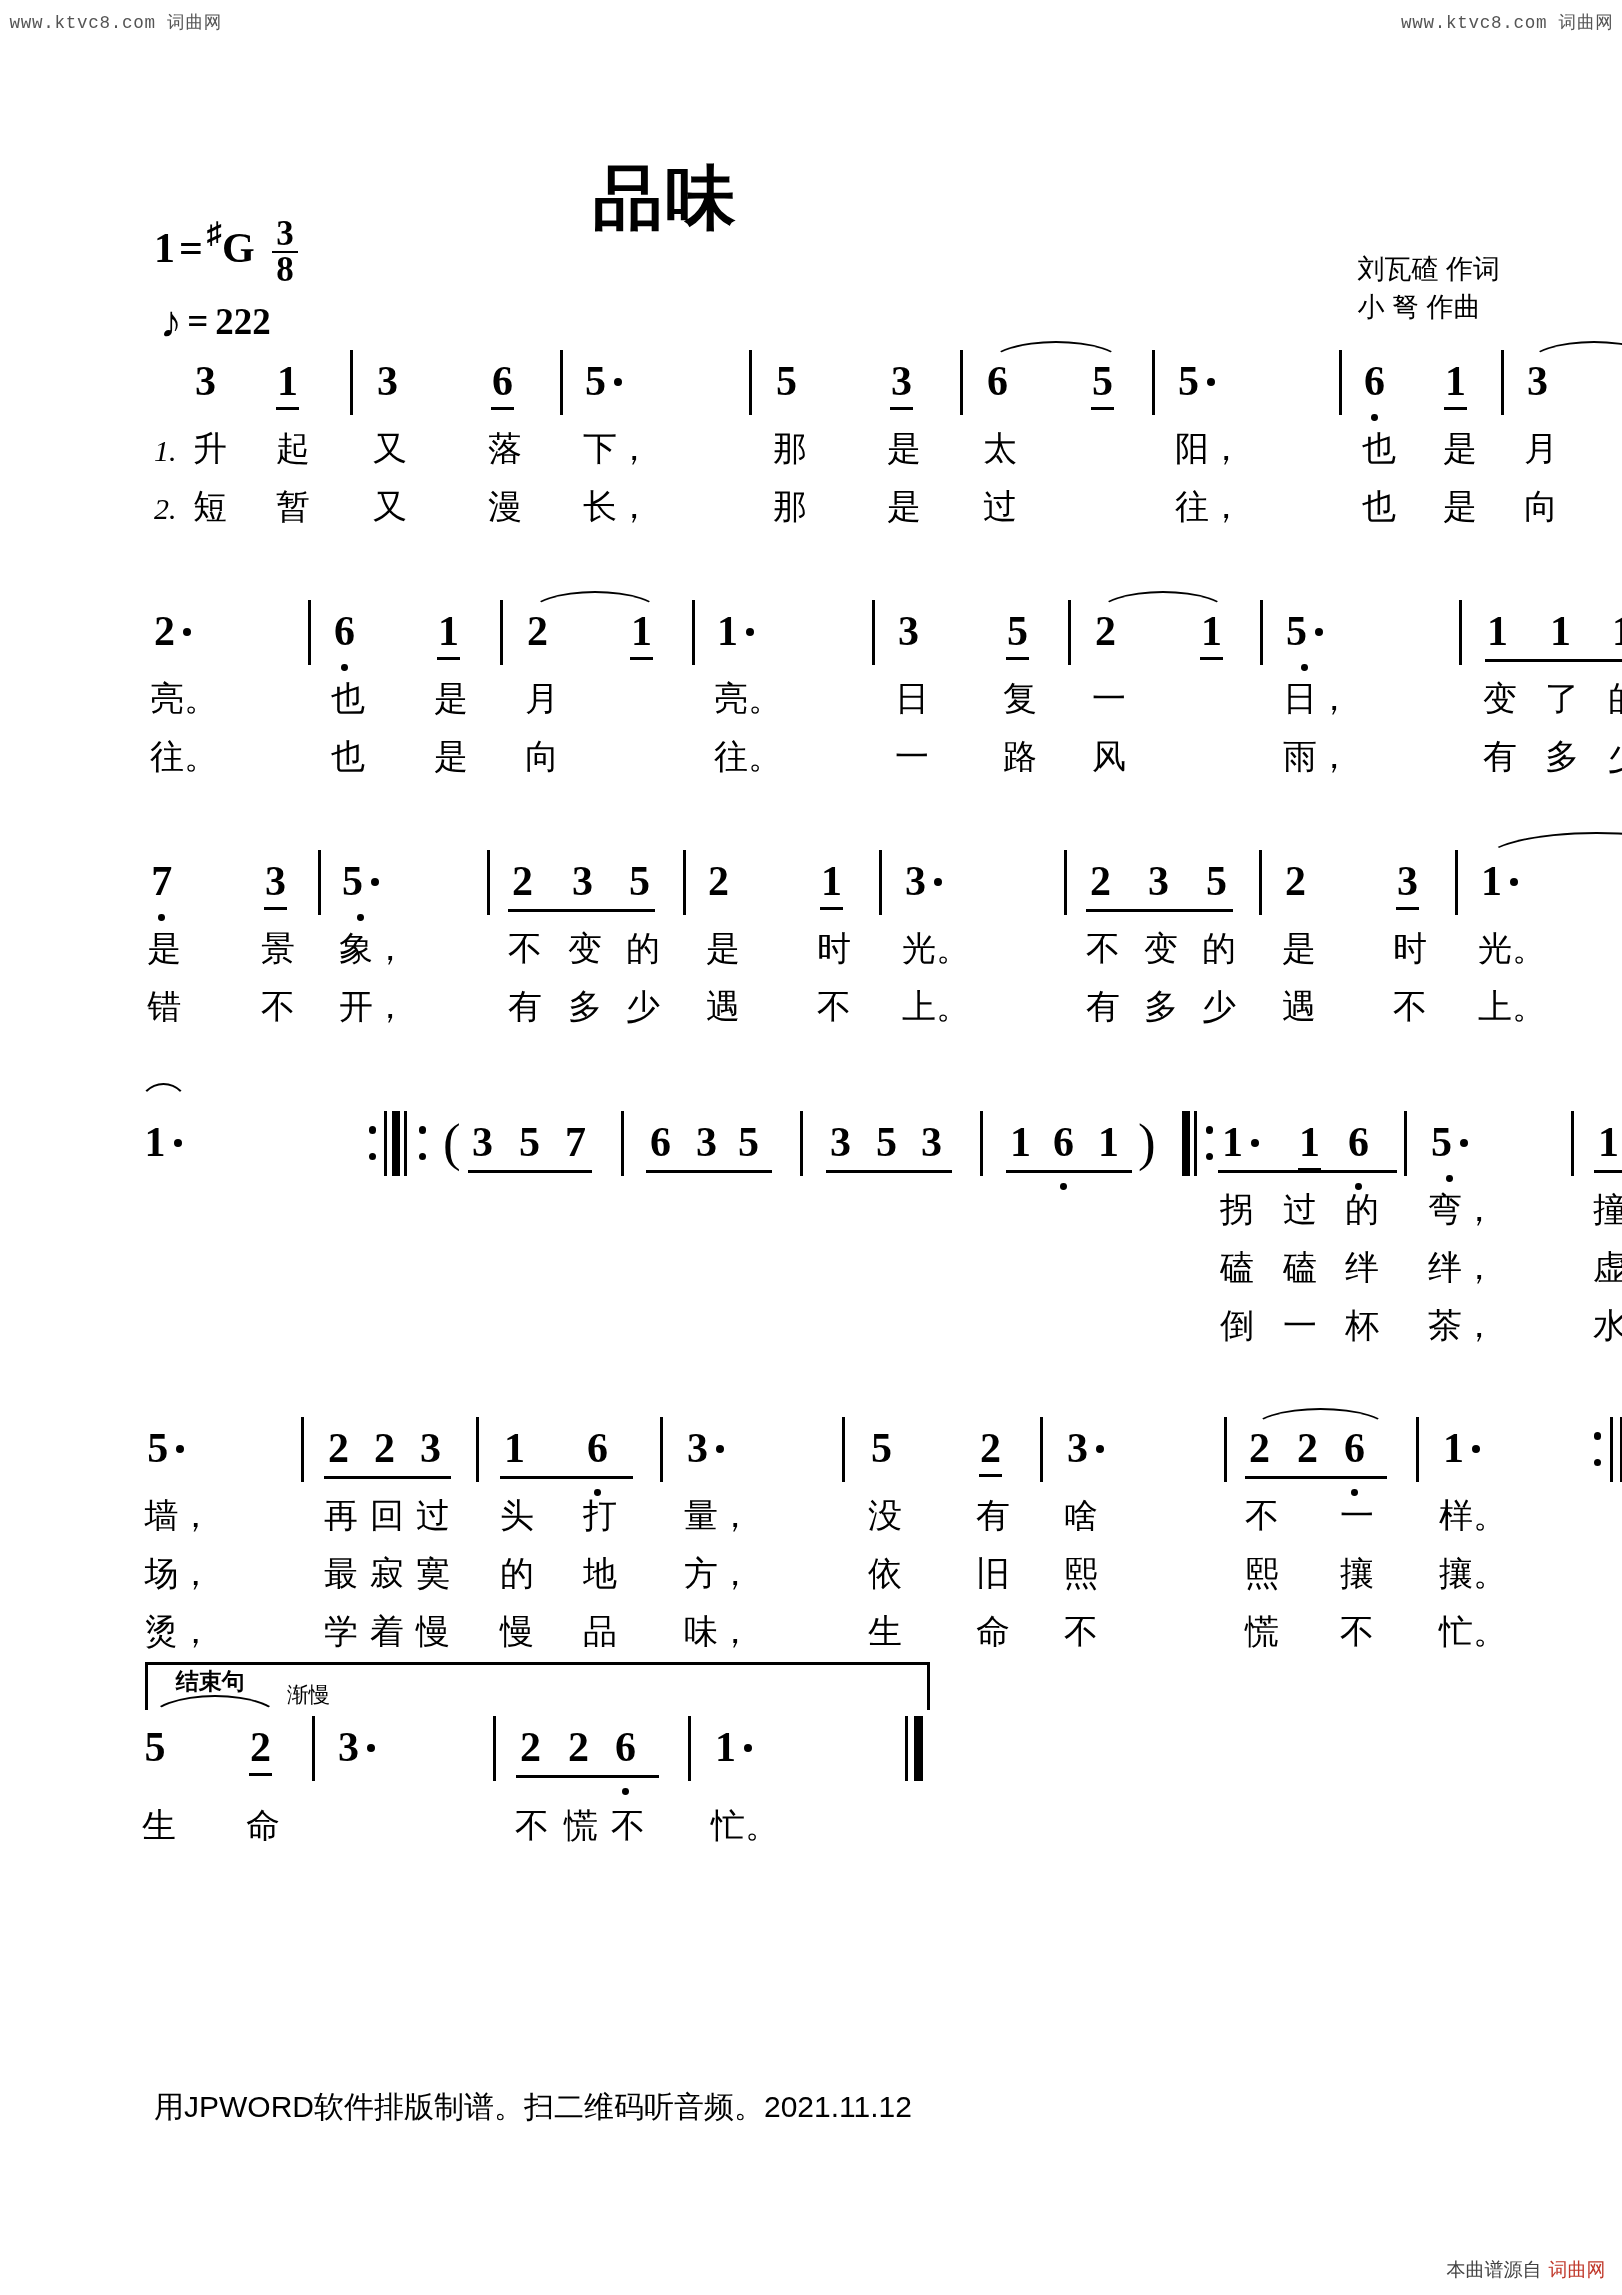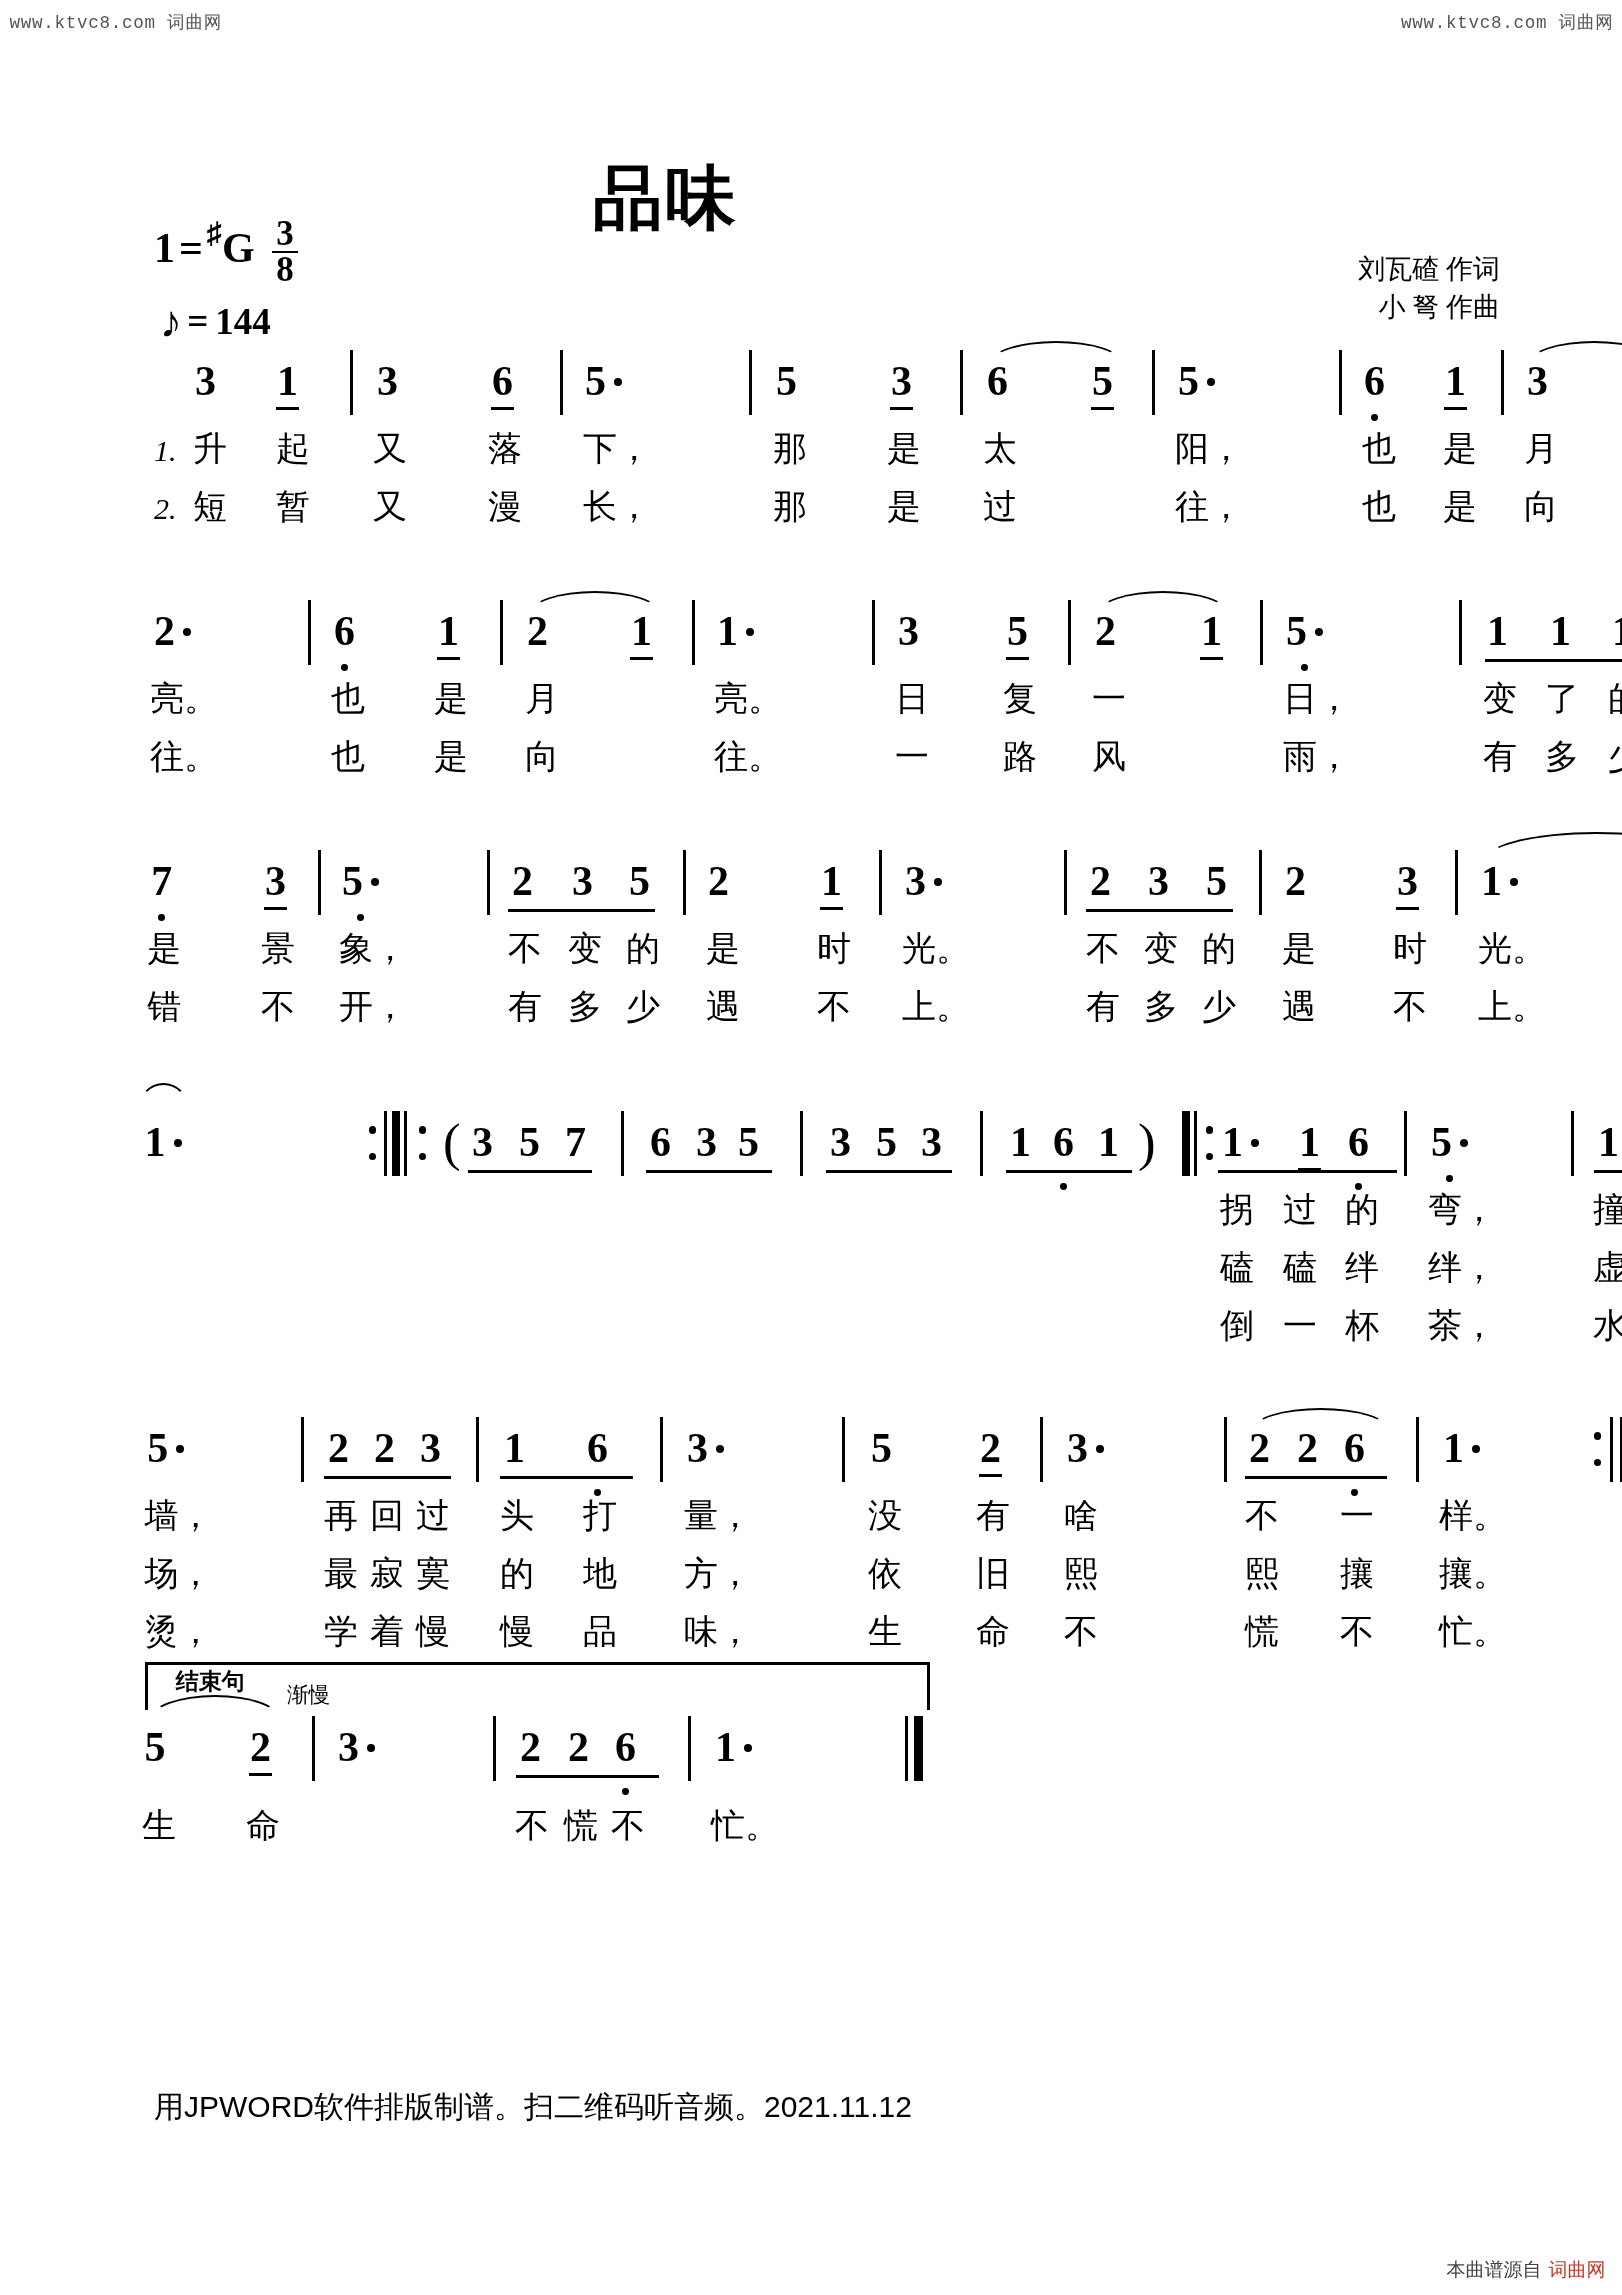--- a/index.html
+++ b/index.html
@@ -94,24 +94,24 @@
     font-size: 45px;
     line-height: 0.8;
     margin-right: 5.4px;
   }
 
   
   .credits {
     position: absolute;
     right: 123px;
     top: 250px;
-    text-align: right;
+    text-align: left;
     font-size: 27px;
     line-height: 1.42;
-    font-family: Liberation Serif, serif;
+    font-family: Liberation Sans, sans-serif;
     white-space: nowrap;
   }
 
   
   .system {
     position: absolute;
     left: 0;
     width: 1623px;
   }
   .notes-row {
@@ -292,21 +292,21 @@
     <span class="sharp">♯</span>
     <span>G</span>
     <span class="meter">
       <span class="num">3</span>
       <span class="den">8</span>
     </span>
   </div>
   <div class="keyline2">
     <span class="eighthnote">♪</span>
     <span>=</span>
-    <span style="margin-left:6.8px">144</span>
+    <span style="margin-left:6.8px">222</span>
   </div>
 </div>
 
 <div class="credits">
   <div>刘瓦碴  作词</div>
   <div>小  弩  作曲</div>
 </div>
 
 <div class="system" style="top:345px">
   <div class="notes-row">

